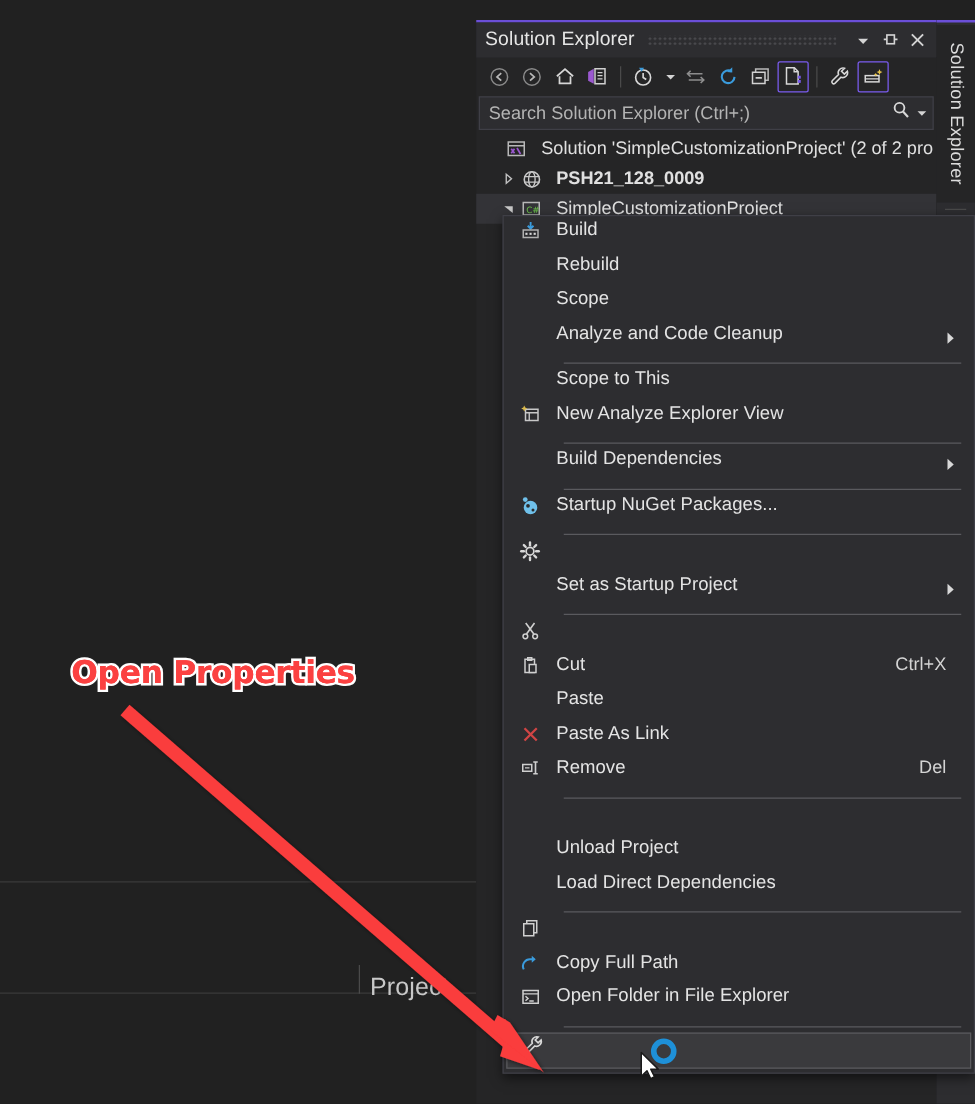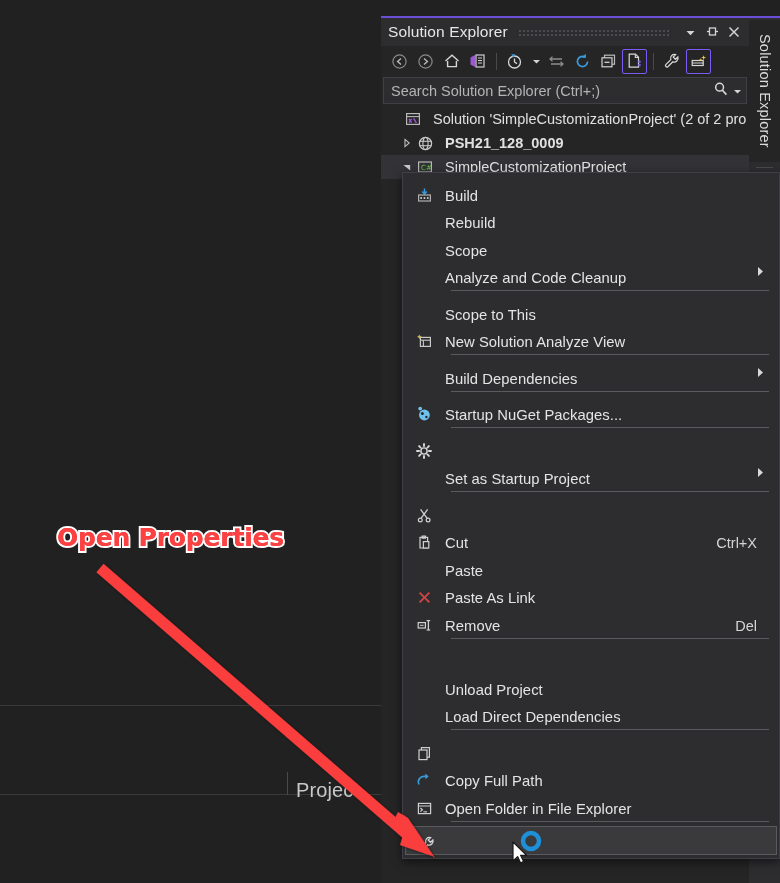--- a/index.html
+++ b/index.html
@@ -133,21 +133,21 @@
     position: absolute; left: 402px; top: 172px;
     width: 378px;
     background: #2d2d30;
     border: 1px solid #3f3f46;
     padding: 3px 0;
     box-shadow: 0 3px 9px rgba(0,0,0,.55);
   }
   .mi {
     position: relative;
     height: 27.5px;
-    display: flex; align-items: flex-end;
+    display: flex; align-items: flex-start;
     color: #e4e4e4; font-size: 14.8px;
     padding-left: 0;
   }
   .mi.highlighted {
     background: #3a3a3d;
     border: 1px solid #5a5a5e;
     height: 29px;
     margin: 0 2px;
   }
   .mi-gutter {
@@ -439,21 +439,21 @@
 
     <div class="mi">
       <div class="mi-gutter">
         <svg width="17" height="17" viewBox="0 0 17 17">
           <rect x="4.4" y="4.4" width="10" height="9" fill="none" stroke="#c8c8c8" stroke-width="1.2"></rect>
           <line x1="4.4" y1="7.2" x2="14.4" y2="7.2" stroke="#c8c8c8" stroke-width="1.1"></line>
           <line x1="7.4" y1="7.2" x2="7.4" y2="13.4" stroke="#c8c8c8" stroke-width="1.1"></line>
           <path d="M3.4 1.4 l.8 1.6 1.6 .8 -1.6 .8 -.8 1.6 -.8 -1.6 -1.6 -.8 1.6 -.8 Z" fill="#d9b84a"></path>
         </svg>
       </div>
-      <div class="mi-label">New Solution Analyze View</div>
+      <div class="mi-label">New Analyze Explorer View</div>
     </div>
 
     <div class="mi-sep"></div>
 
     <div class="mi">
       <div class="mi-gutter"></div>
       <div class="mi-label">Build Dependencies</div>
       <div class="mi-sub">
         <svg width="9" height="11" viewBox="0 0 9 11">
             <path d="M2 1 L7 5.5 L2 10 Z" fill="#d8d8d8"></path>

